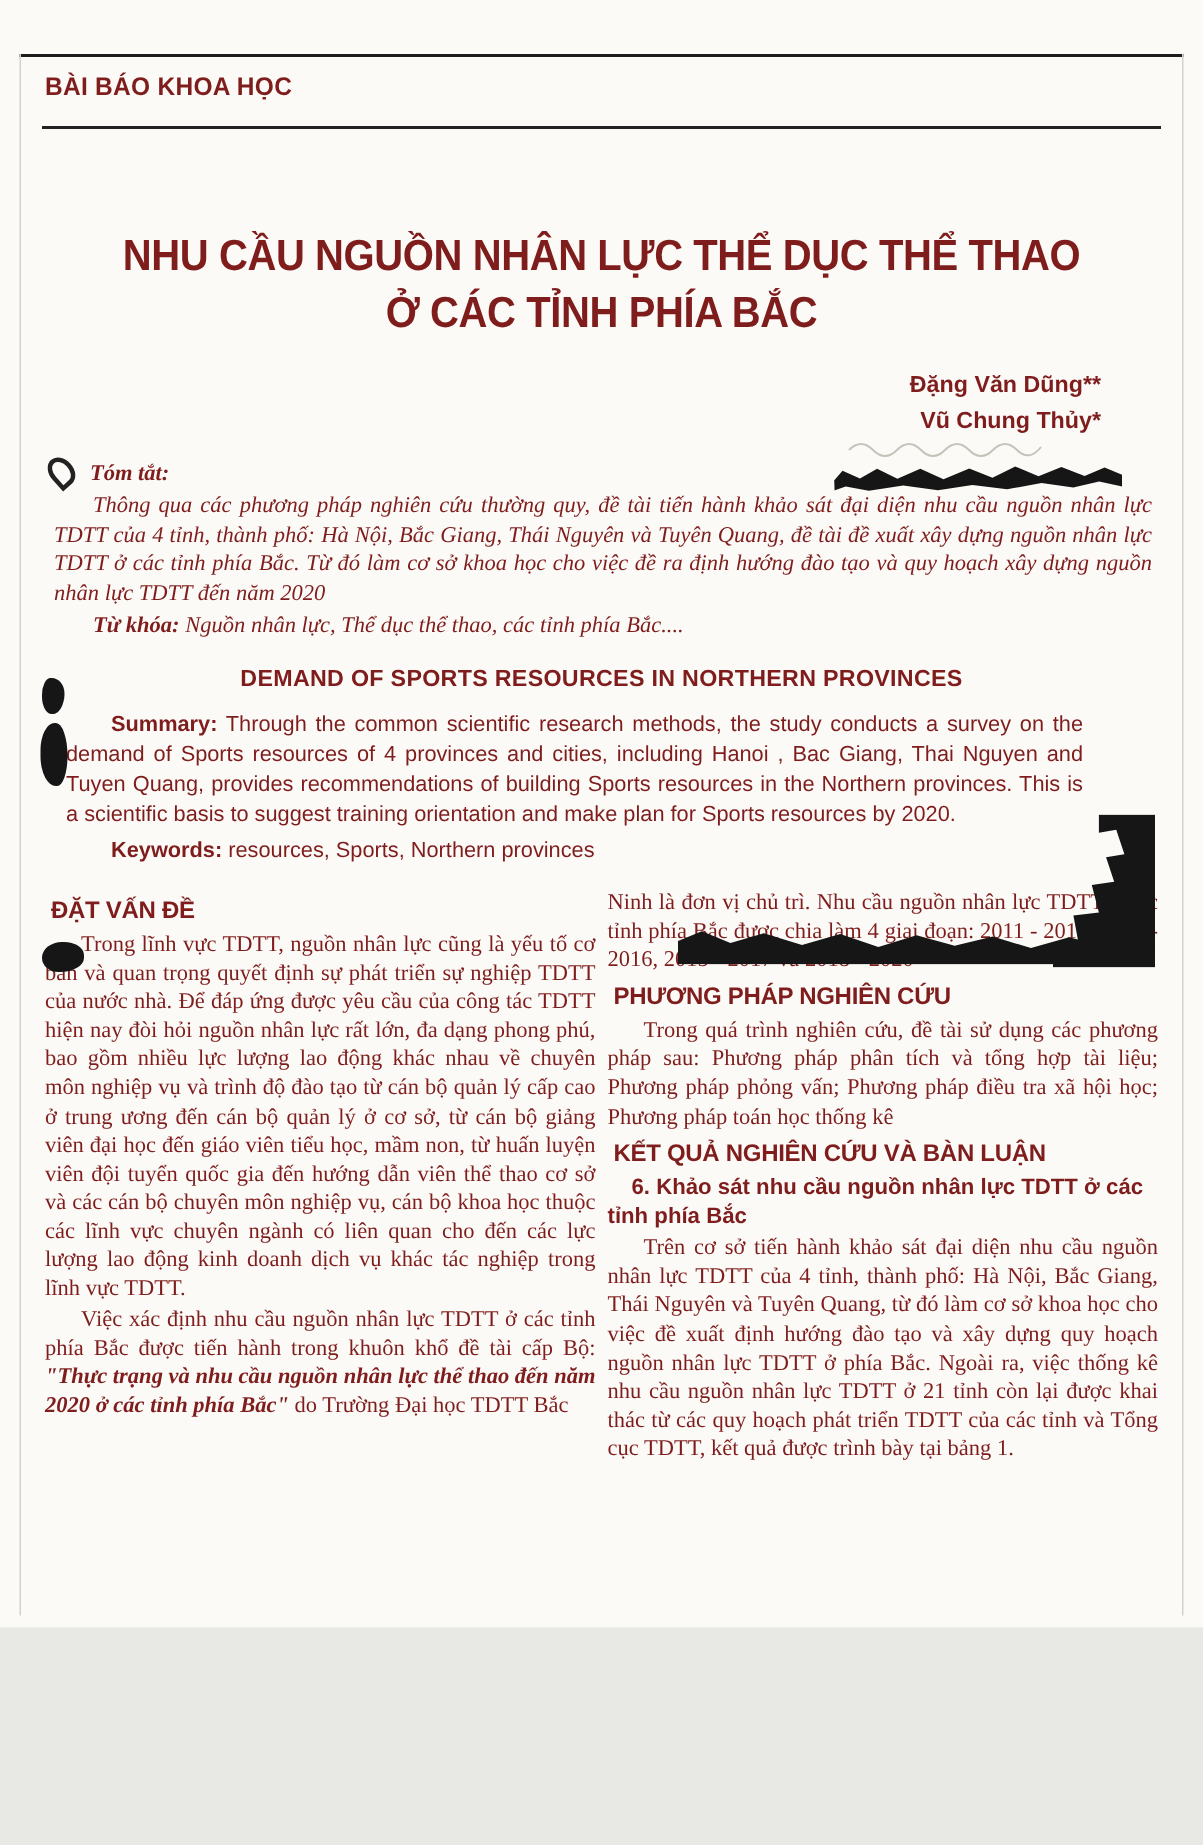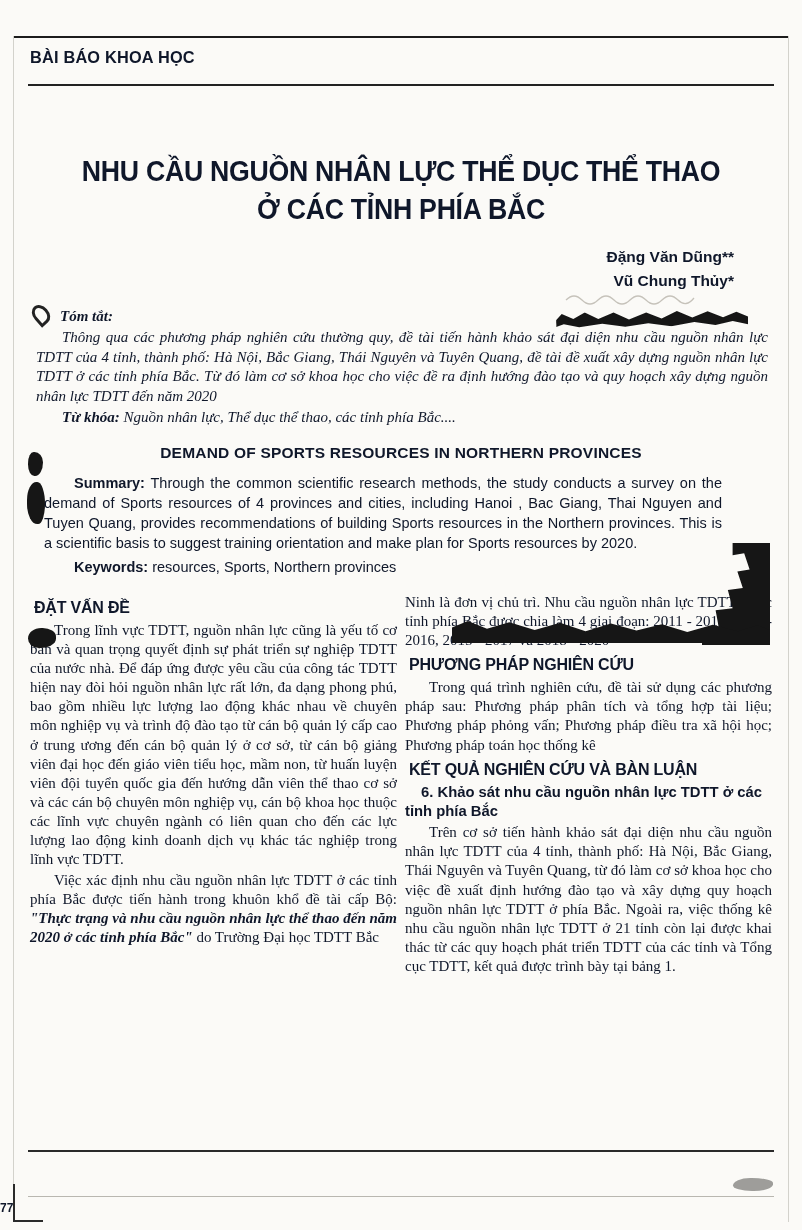--- a/index.html
+++ b/index.html
@@ -1,18 +1,18 @@
 <!DOCTYPE html>
 <html><head>
 <meta charset="utf-8">
 <style>
   html,body{margin:0;padding:0;background:#e8e8e4;}
   .page{
-    position:relative;width:802px;height:1230px;margin:0 auto;
-    background:#fbfaf7;color:#0f172a;overflow:hidden;box-sizing:border-box;
+    position:relative;width:802px;height:1085px;margin:0 auto;
+    background:#fbfaf7;color:#7f1d1d;overflow:hidden;box-sizing:border-box;
     font-family:"Liberation Serif", serif;
   }
   .frame-top{position:absolute;top:36px;left:13px;right:13px;height:2px;background:#1c1c1c;}
   .frame-left{position:absolute;top:36px;bottom:8px;left:13px;width:1px;background:#d3d2cc;}
   .frame-right{position:absolute;top:36px;bottom:8px;right:13px;width:1px;background:#d3d2cc;}
   .corner-v{position:absolute;left:13px;top:1184px;width:2px;height:38px;background:#2a2a2a;}
   .corner-h{position:absolute;left:13px;top:1220px;width:30px;height:2px;background:#2a2a2a;}
 
   .header-label{
     position:absolute;top:48px;left:30px;

